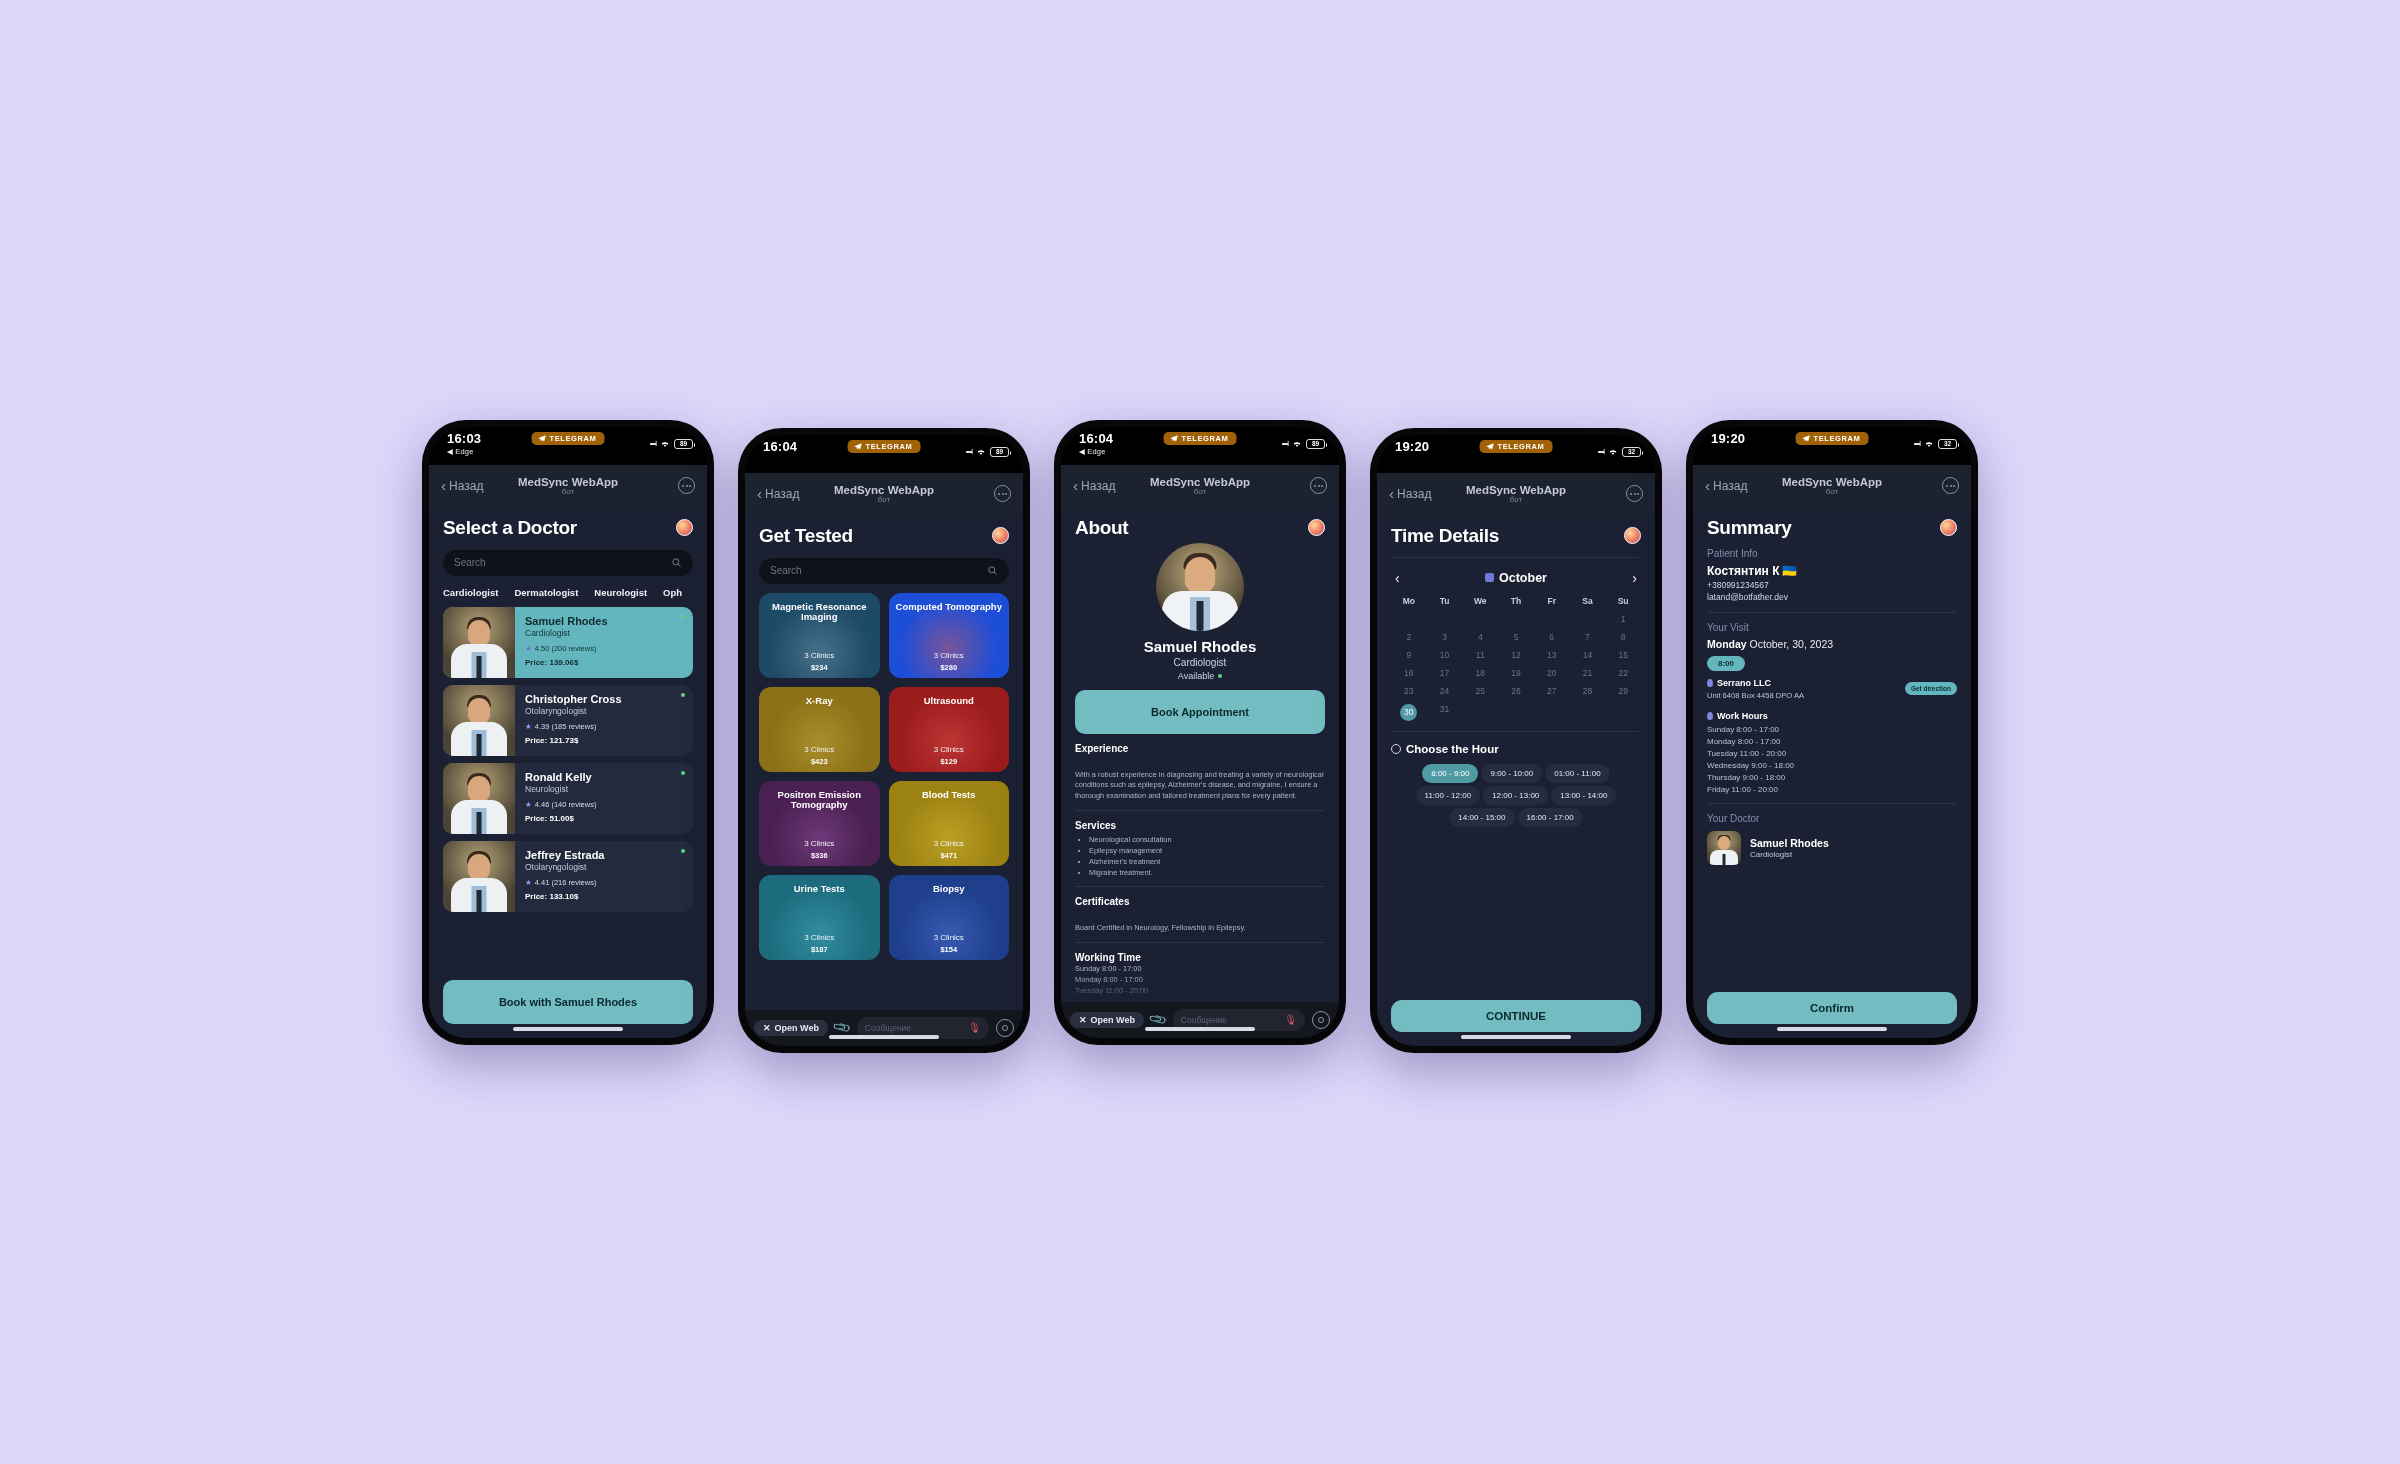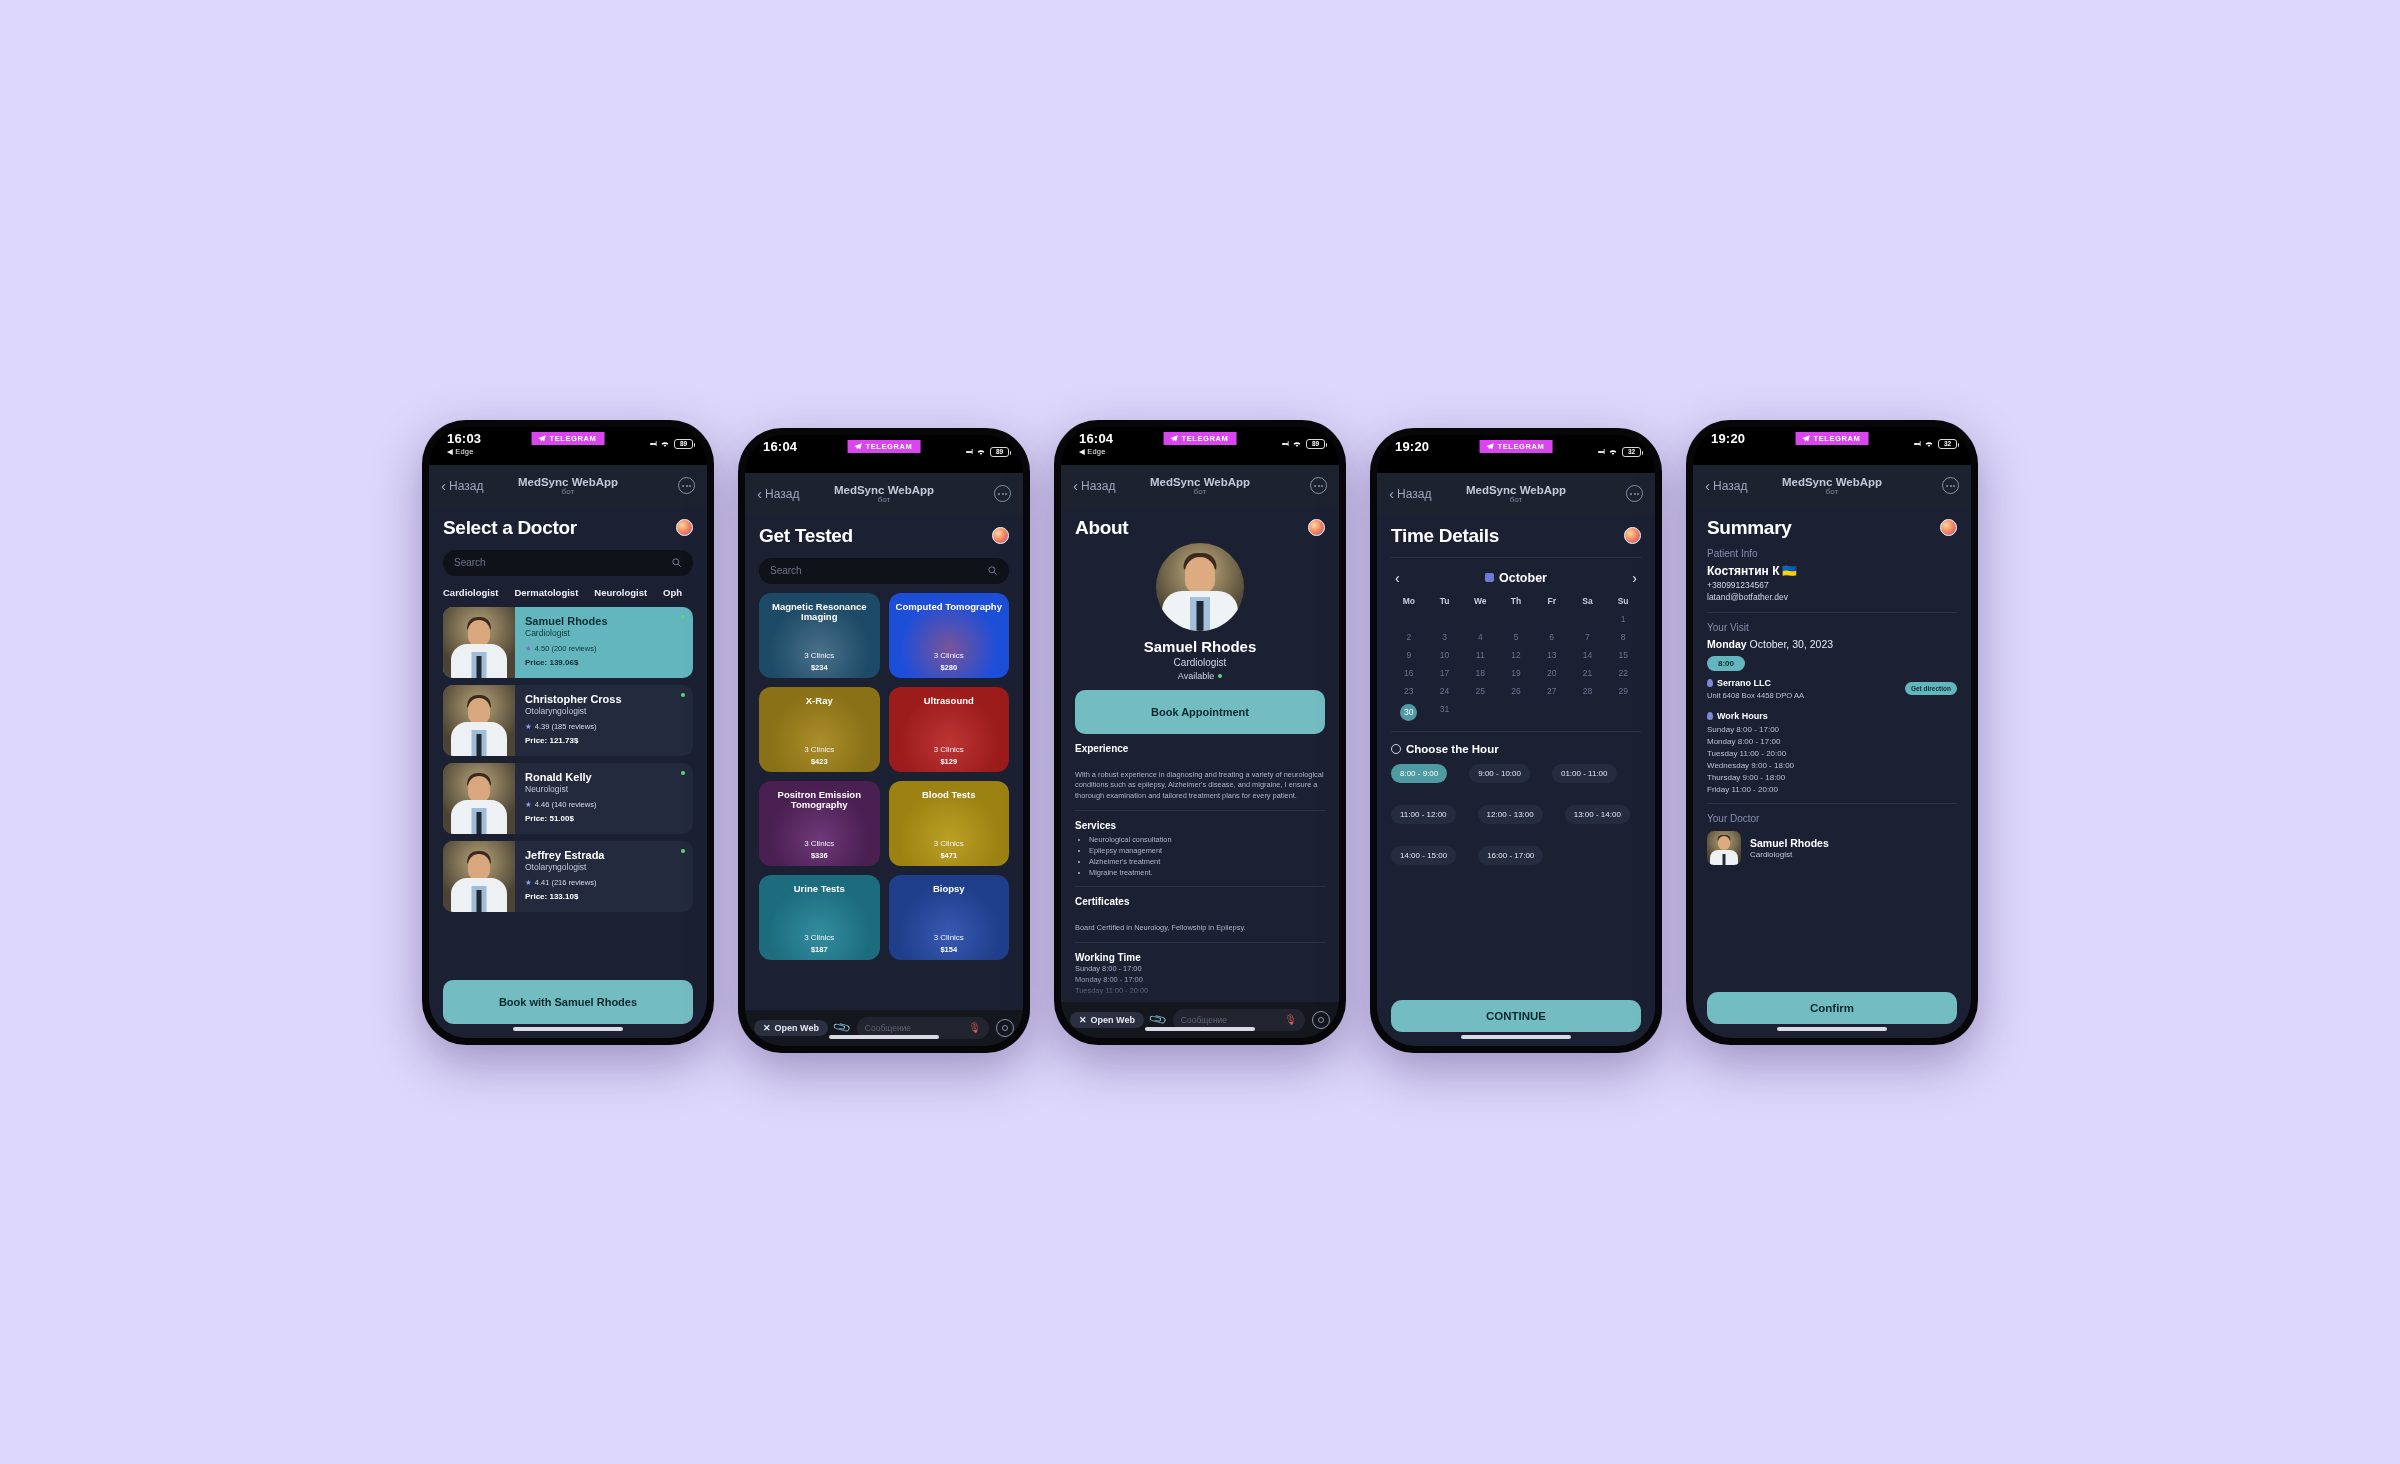--- a/index.html
+++ b/index.html
@@ -36,21 +36,21 @@
     height:38px; flex:0 0 auto;
     background:#000;
     position:relative;
     color:#fff;
     padding:4px 16px 0 18px;
   }
   .sb-time { font-size:13px; font-weight:bold; letter-spacing:.2px; }
   .sb-back { font-size:7.5px; margin-top:1px; color:#f2f2f2; letter-spacing:.2px;}
   .tg-pill {
     position:absolute; left:50%; transform:translateX(-50%); top:5px;
-    background:#d946ef; border-radius:0;
+    background:#a16207; border-radius:5px;
     padding:2px 8px 2px 6px;
     display:flex; align-items:center; gap:3px;
     font-size:7.5px; font-weight:bold; letter-spacing:.6px; color:#fff;
   }
   .tg-pill svg { width:9px; height:9px; }
   .sb-right {
     position:absolute; right:14px; top:8px;
     display:flex; align-items:center; gap:4px;
   }
   .sb-right .sig { font-size:8px; letter-spacing:-1px; color:#fff; }
@@ -210,21 +210,21 @@
   .cal-dow { color:#c8cde0; font-size:8.5px; font-weight:bold; }
   .cal-day { color:#6b7390; font-size:8.5px; }
   .cal-day.on {
     background:#4f9aa3; color:#fff; border-radius:50%;
     width:17px;height:17px;line-height:17px;margin:0 auto;
   }
   .cal-day.blank { visibility:hidden; }
   .hour-head { display:flex; align-items:center; gap:5px; margin-top:11px; }
   .hour-head .clk { width:10px;height:10px;border-radius:50%;border:1.3px solid #cfd5e5;display:block;}
   .hour-head h4 { color:#fff; font-size:11.5px; font-weight:bold; }
-  .hours { margin-top:9px; display:flex; flex-wrap:wrap; gap:22px; }
+  .hours { margin-top:9px; display:flex; flex-wrap:wrap; gap:3px; justify-content:center;}
   .hpill {
     background:#262c40; color:#e3e7f1; font-size:8px;
     border-radius:11px; padding:5px 9px;
   }
   .hpill.on { background:#4f9aa3; color:#fff; }
 
   
   .sm-label { color:#858db0; font-size:10px; margin-top:9px; }
   .sm-name { color:#fff; font-size:12px; font-weight:bold; margin-top:5px; }
   .sm-line { color:#d2d8e8; font-size:8.5px; margin-top:2px; }

